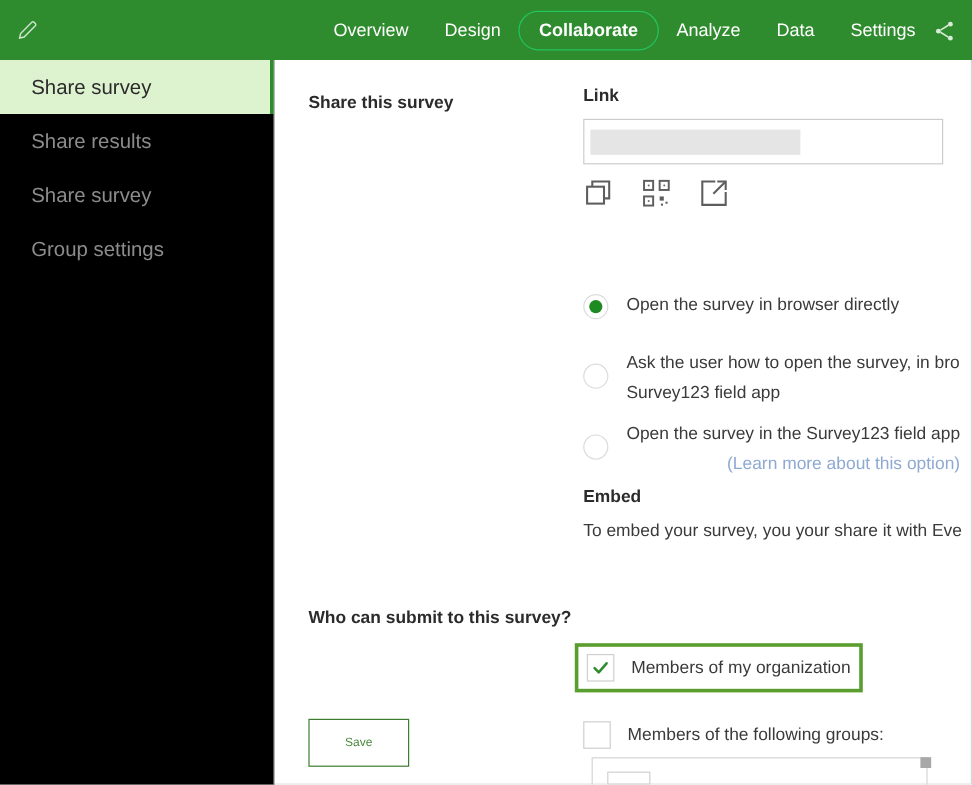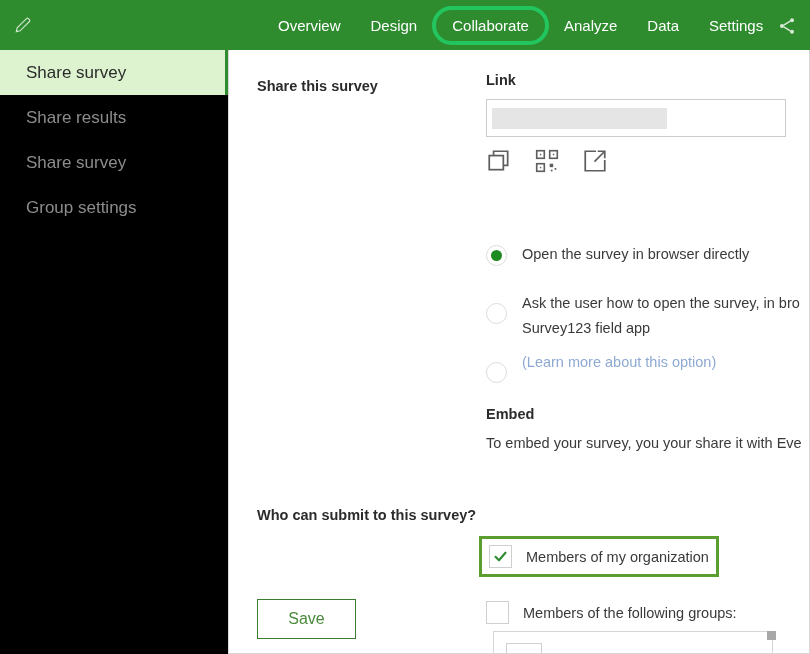--- a/index.html
+++ b/index.html
@@ -52,22 +52,23 @@
   .nav-item {
     color: #ffffff;
     font-size: 15px;
     padding: 6px 14px;
     white-space: nowrap;
     cursor: pointer;
     border-radius: 20px;
     border: 1px solid transparent;
   }
   .nav-item.active {
-    border: 4px solid #22c55e;
+    border: 1px solid #22c55e;
     padding: 7px 16px;
+    font-weight: bold;
   }
   .share-btn {
     position: absolute;
     right: 10px;
     top: 13px;
     width: 26px;
     height: 26px;
     display: flex;
     align-items: center;
     justify-content: center;
@@ -281,27 +282,27 @@
     width: 9px;
     height: 9px;
     background: #a8a8a8;
   }
 
   
   .save-btn {
     position: absolute;
     left: 28px;
     top: 549px;
-    width: 99px;
+    width: 84px;
     height: 40px;
     border: 1px solid #3b7d2e;
     box-sizing: border-box;
     background: #fff;
     color: #4a8a3c;
-    font-size: 16px;
+    font-size: 10px;
     display: flex;
     align-items: center;
     justify-content: center;
     cursor: pointer;
     font-family: "Liberation Sans", sans-serif;
   }
 
   .bottom-rule {
     position: absolute;
     left: 0;
@@ -400,20 +401,21 @@
         <span class="radio" style="margin-top:12px;"></span>
         <span class="radio-label" style="line-height:25px;">
           <span style="display:block;"> Ask the user how to open the survey, in bro</span>
           <span style="display:block;">Survey123 field app</span>
         </span>
       </div>
 
       <div class="radio-row" style="top:300px;">
         <span class="radio" style="margin-top:12px;"></span>
         <span class="radio-label" style="line-height:25px;">
+          <span style="display:block;">Open the survey in the Survey123 field app</span>
           <span class="sub-link" style="display:block;text-align:right;">(Learn more about this option)</span>
         </span>
       </div>
 
       <div class="embed-block">
         <div class="sec-title">Embed</div>
         <div class="embed-text">To embed your survey, you your share it with Eve</div>
       </div>
 
       <div class="label-col" style="top:457px;">Who can submit to this survey?</div>

